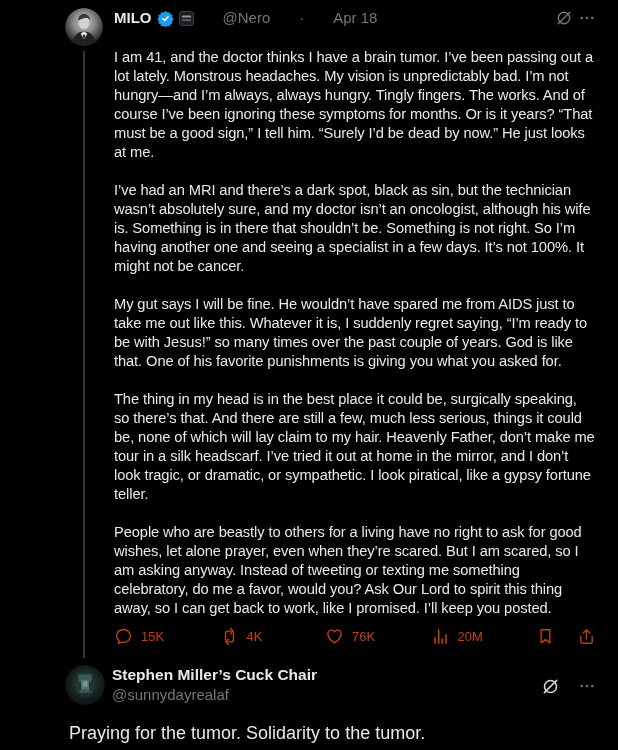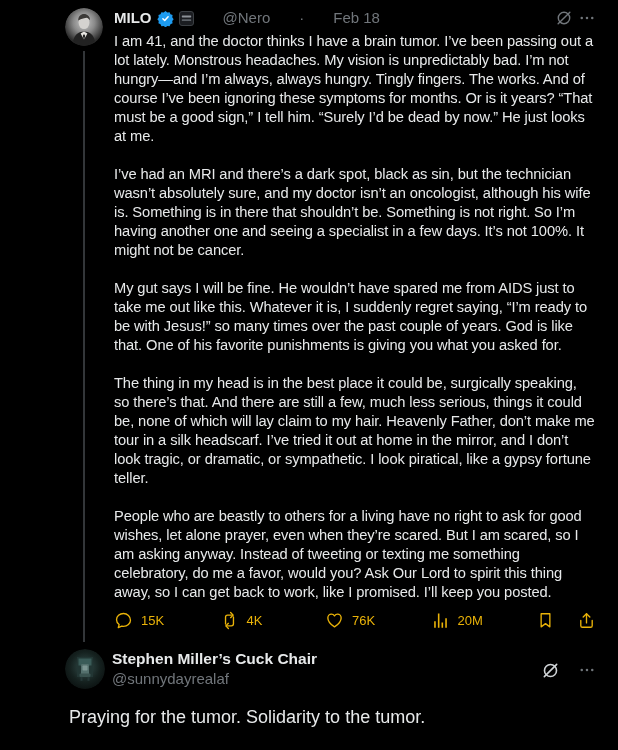--- a/index.html
+++ b/index.html
@@ -19,30 +19,30 @@
   .avatar-main { width: 38px; height: 38px; }
   .thread-line { width: 2px; flex: 1 1 auto; background: #333639; margin-top: 5px; }
   .content { flex: 1 1 auto; min-width: 0; }
 
   .header-row { display: flex; align-items: center; gap: 5px; font-size: 15px; line-height: 20px; white-space: nowrap; }
   .display-name { font-weight: 700; color: #e7e9ea; }
   .meta { color: #71767b; margin-left: 24px; }
   .header-spacer { flex: 1 1 auto; }
   .hdr-icon { color: #71767b; display: flex; align-items: center; }
 
-  .body-text { margin-top: 4px; }
+  .body-text { margin-top: 20px; }
   .body-text p {
     font-size: 14.7px; line-height: 19px; letter-spacing: -0.1px;
     color: #e7e9ea; margin: 0 0 19px 0;
   }
   .body-text p:last-child { margin-bottom: 0; }
 
   .engagement {
     display: flex; align-items: center;
-    padding: 9px 0 12px 0; color: #eab308; font-size: 13px;
+    padding: 9px 0 12px 0; color: #c2410c; font-size: 13px;
   }
   .stat { display: flex; align-items: center; gap: 8px; flex: 1 1 0; cursor: pointer; }
   .stat svg { flex: 0 0 auto; }
   .right-actions { display: flex; align-items: center; gap: 22px; }
 
   
   .reply { padding: 7px 22px 0 40px; }
   .reply-head { display: flex; gap: 7px; align-items: center; }
   .avatar-reply { width: 40px; height: 40px; }
   .reply-names { display: flex; flex-direction: column; line-height: 20px; }
@@ -97,21 +97,21 @@
         </span>
         <span class="hdr-icon">
           <svg width="15" height="15" viewBox="0 0 15 15">
             <rect x="0.5" y="0.5" width="14" height="14" rx="2.5" fill="#1b1d21" stroke="#3c4044"></rect>
             <rect x="2.8" y="4.6" width="9.4" height="1.8" rx="0.6" fill="#8d9298"></rect>
             <rect x="2.8" y="8.2" width="9.4" height="1.8" rx="0.6" fill="#5c6167"></rect>
           </svg>
         </span>
         <span class="meta">@Nero</span>
         <span class="meta">·</span>
-        <span class="meta">Feb 18</span>
+        <span class="meta">Apr 18</span>
         <span class="header-spacer"></span>
         <span class="hdr-icon">
           <svg width="18" height="18" viewBox="0 0 24 24" fill="none" stroke="currentColor" stroke-width="1.9" stroke-linecap="round">
             <circle cx="12" cy="12" r="7.6"></circle>
             <line x1="4.2" y1="19.8" x2="19.8" y2="4.2"></line>
           </svg>
         </span>
         <span class="hdr-icon dots">
           <svg width="18" height="18" viewBox="0 0 24 24" fill="currentColor">
             <circle cx="5" cy="12" r="1.7"></circle>

